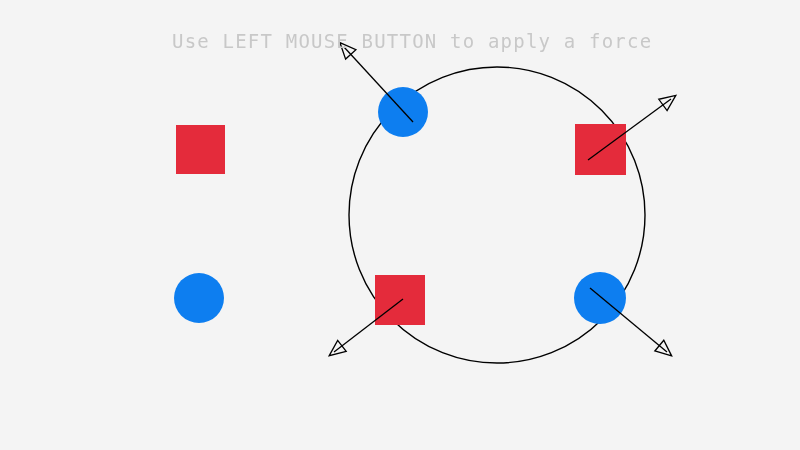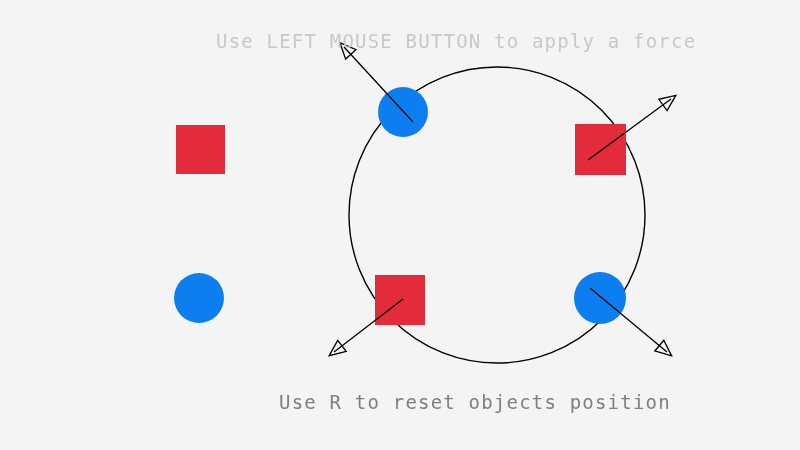--- a/index.html
+++ b/index.html
@@ -22,21 +22,20 @@
     top: 0;
     width: 800px;
     height: 450px;
   }
   .hint-text {
     position: absolute;
     white-space: pre;
     font-family: "DejaVu Sans Mono", "Liberation Mono", monospace;
     letter-spacing: 1.2px;
     font-weight: 400;
-    margin-left: 44px;
   }
   #hint-top {
     left: 172px;
     top: 30px;
     font-size: 19px;
     color: #c8c8c8;
   }
   #hint-bottom {
     left: 235px;
     top: 391px;
@@ -82,15 +81,14 @@
 
     <g>
       <line x1="590" y1="288" x2="667" y2="352" stroke="#000000" stroke-width="1.3"></line>
       <polygon points="671.6142358056156,355.8352089812909 654.8351965124677,350.9912601377334 663.7840174688133,340.2247099246302" fill="none" stroke="#000000" stroke-width="1.3"></polygon>
     </g>
 
   </svg>
 
   <div class="hint-text" id="hint-top" style="left: 172px; top: 30px; color: rgb(200, 200, 200); font-size: 19px;">Use LEFT MOUSE BUTTON to apply a force</div>
 
-  <div class="hint-text" id="hint-bottom" style="left: 235px; top: 391px; color: rgb(128, 128, 128); font-size: 19px;">Use R to reset objects position</div>
 
 </div>
 
 </body></html>

